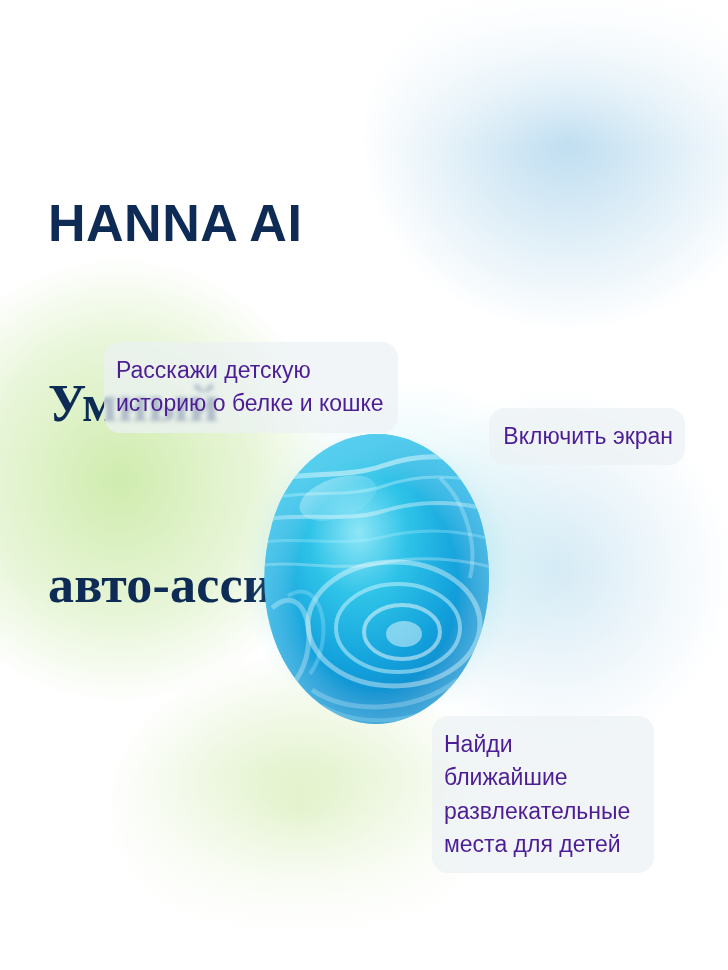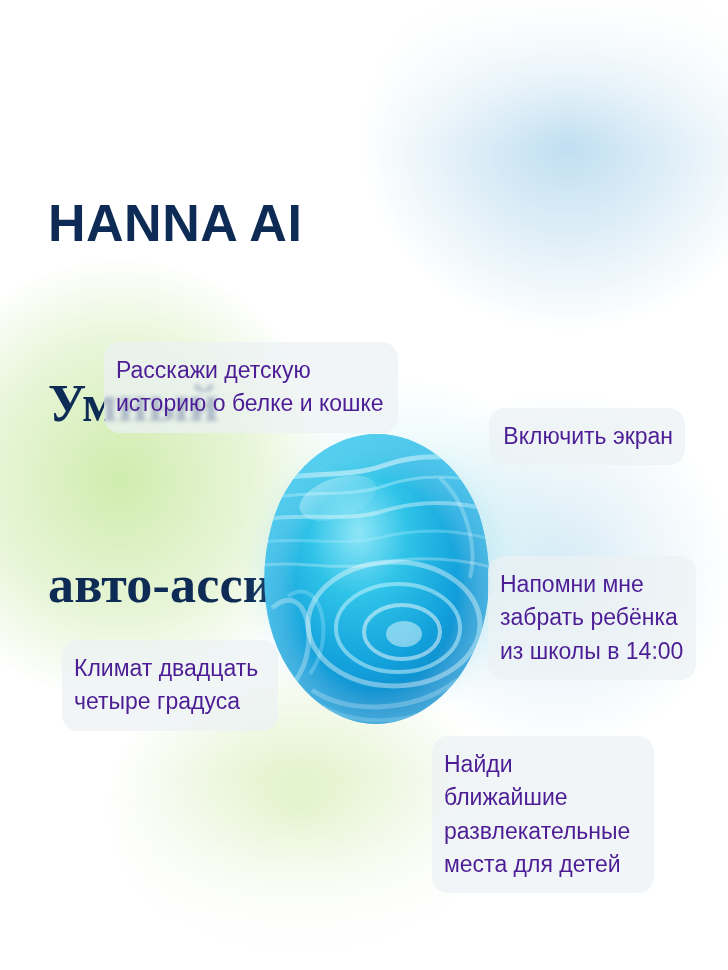--- a/index.html
+++ b/index.html
@@ -135,21 +135,21 @@
     backdrop-filter: blur(2px);
     white-space: pre-line;
   }
 
   #bubble-story      { left: 104px; top: 342px;  width: 294px; }
   #bubble-screen     { left: 489px; top: 408px;  width: 196px; text-align: right; }
   #bubble-music      { left: 36px;  top: 494px;  width: 232px; }
   #bubble-reminder   { left: 488px; top: 556px;  width: 208px; }
   #bubble-climate    { left: 62px;  top: 640px;  width: 216px; }
   #bubble-route      { left: 128px; top: 762px;  width: 226px; }
-  #bubble-places     { left: 432px; top: 736px;  width: 222px; }
+  #bubble-places     { left: 432px; top: 716px;  width: 222px; }
 </style>
 </head>
 <body>
 
 <div id="poster">
 
   <div class="wash wash-green-left"></div>
   <div class="wash wash-green-bottom"></div>
   <div class="wash wash-blue-top"></div>
   <div class="wash wash-blue-mid"></div>
@@ -217,22 +217,17 @@
 
       <path d="M125,6 C173,6 216,44 230,96 C243,146 238,198 214,238
                C191,276 156,296 124,296 C92,296 58,276 36,240
                C11,200 6,146 20,96 C34,44 77,6 125,6 Z" fill="url(#orbEdgeGlow)"></path>
     </svg>
   </div>
 
   <div class="bubble" id="bubble-story">Расскажи детскую
 историю о белке и кошке</div>
   <div class="bubble" id="bubble-screen">Включить экран</div>
-  <div class="bubble" id="bubble-reminder">Напомни мне
-забрать ребёнка
-из школы в 14:00</div>
-  <div class="bubble" id="bubble-climate">Климат двадцать
-четыре градуса</div>
   <div class="bubble" id="bubble-places">Найди ближайшие
 развлекательные
 места для детей</div>
 
 </div>
 
 </body></html>

